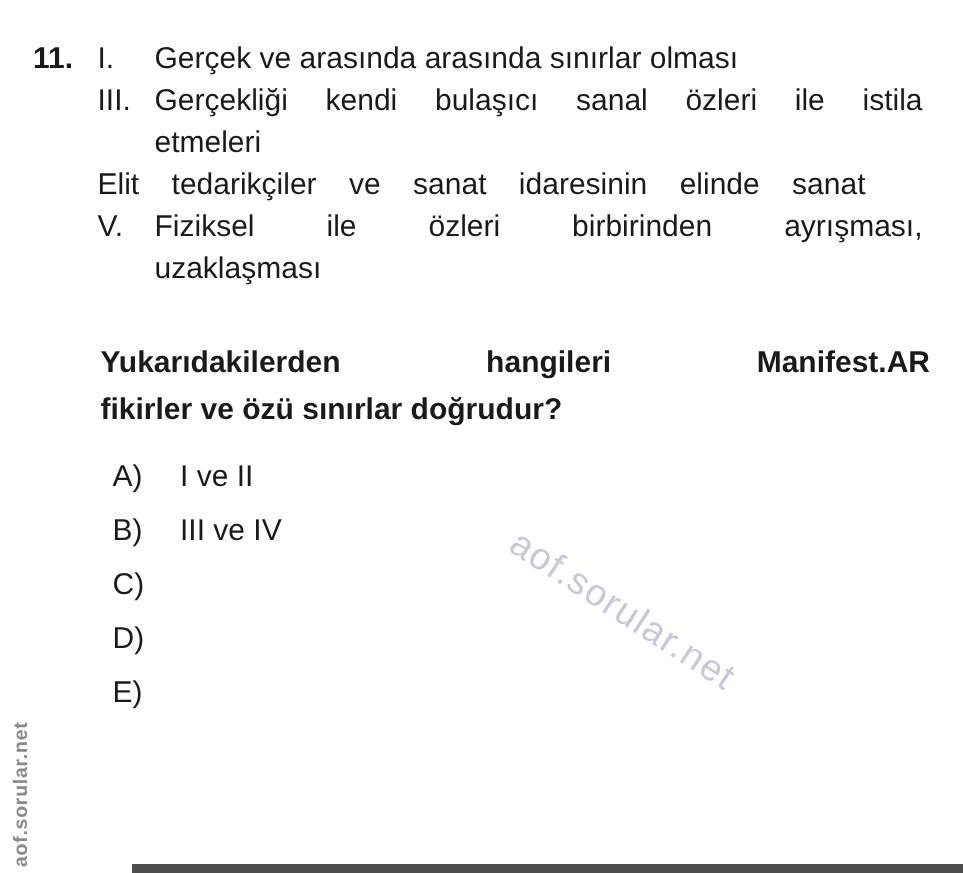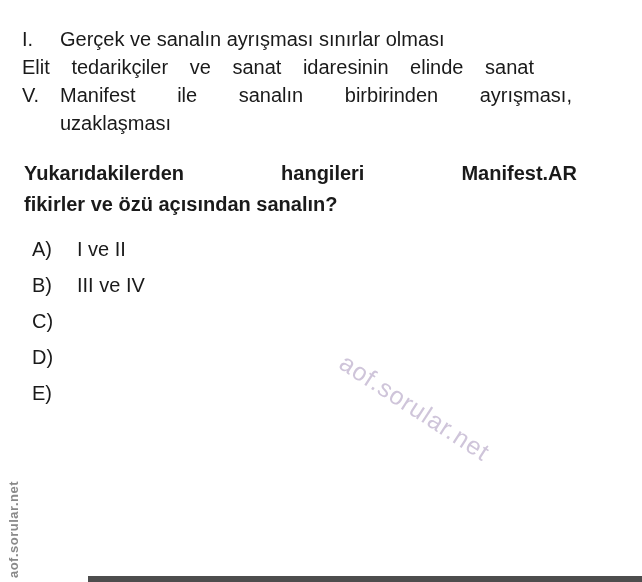--- a/index.html
+++ b/index.html
@@ -31,21 +31,21 @@
   .r-mark{
     width:38px;flex:0 0 38px;
     font-size:20px;line-height:28px;
   }
   .r-text{width:512px;font-size:20px;line-height:28px;}
   .jline{display:block;}
   .stretch{text-align:justify;text-align-last:justify;}
 
   
   .prompt{
-    margin-top:21px;margin-left:2px;width:553px;
+    margin-top:34px;margin-left:2px;width:553px;
     font-size:20px;font-weight:bold;line-height:31px;
   }
 
   
   .options{margin-top:18px;margin-left:10px;}
   .opt{display:flex;font-size:20px;line-height:22px;margin-bottom:14px;}
   .opt:last-child{margin-bottom:0;}
   .opt-letter{width:45px;flex:0 0 45px;}
 
   
@@ -71,46 +71,54 @@
   }
 </style>
 </head>
 <body>
 
 <span class="dwm">aof.sorular.net</span>
 <span class="vwm">aof.sorular.net</span>
 
 <div class="page">
   <div class="q-row">
+    <div class="q-num">11.</div>
     <div class="q-body">
 
       <div class="r-list">
         <div class="r-item">
           <span class="r-mark">I.</span>
           <div class="r-text">
-            <span class="jline">Gerçek ve sanalın ayrışması sınırlar olması</span>
+            <span class="jline">Gerçek ve arasında arasında sınırlar olması</span>
+          </div>
+        </div>
+        <div class="r-item">
+          <span class="r-mark">III.</span>
+          <div class="r-text">
+            <span class="jline stretch">Gerçekliği kendi bulaşıcı sanal özleri ile istila</span>
+            <span class="jline">etmeleri</span>
           </div>
         </div>
         <div class="r-item">
           <div class="r-text">
             <span class="jline stretch">Elit tedarikçiler ve sanat idaresinin elinde sanat</span>
           </div>
         </div>
         <div class="r-item">
           <span class="r-mark">V.</span>
           <div class="r-text">
-            <span class="jline stretch">Manifest ile sanalın birbirinden ayrışması,</span>
+            <span class="jline stretch">Fiziksel ile özleri birbirinden ayrışması,</span>
             <span class="jline">uzaklaşması</span>
           </div>
         </div>
       </div>
 
       <div class="prompt">
         <span class="jline stretch">Yukarıdakilerden hangileri Manifest.AR</span>
-        <span class="jline">fikirler ve özü açısından sanalın?</span>
+        <span class="jline">fikirler ve özü sınırlar doğrudur?</span>
       </div>
 
       <div class="options">
         <div class="opt">
           <span class="opt-letter">A)</span>
           <span class="opt-text">I ve II</span>
         </div>
         <div class="opt">
           <span class="opt-letter">B)</span>
           <span class="opt-text">III ve IV</span>

